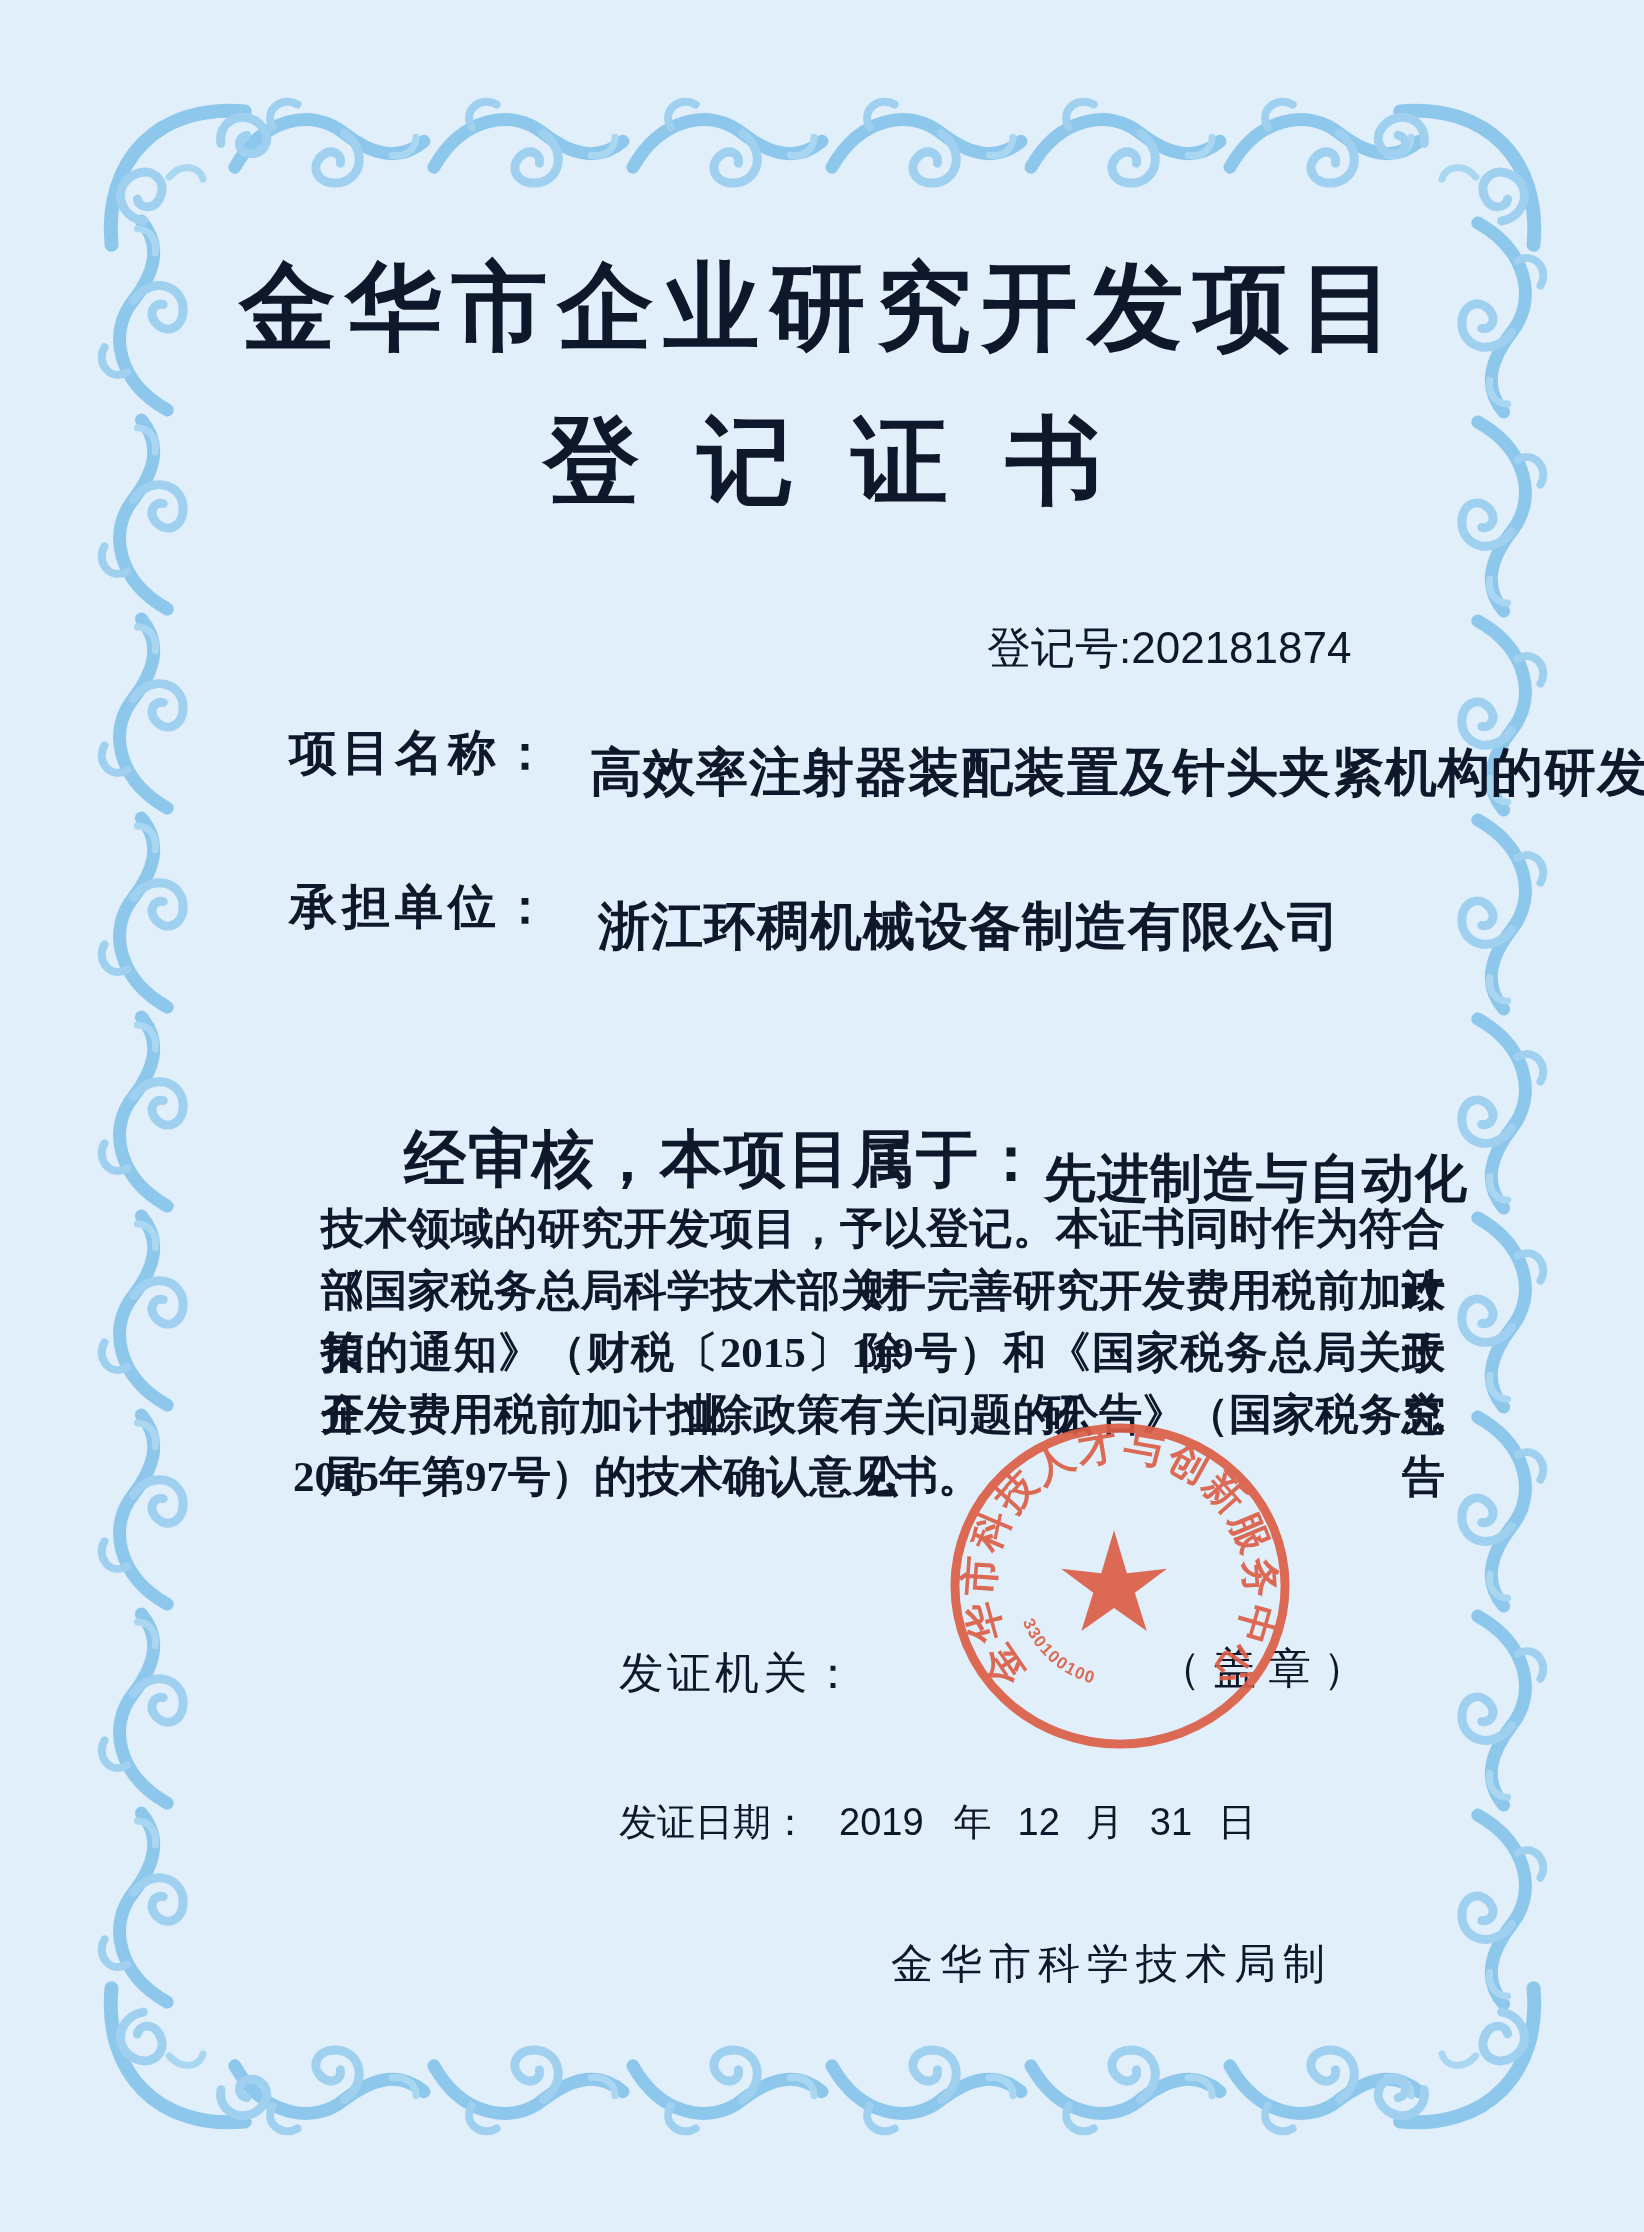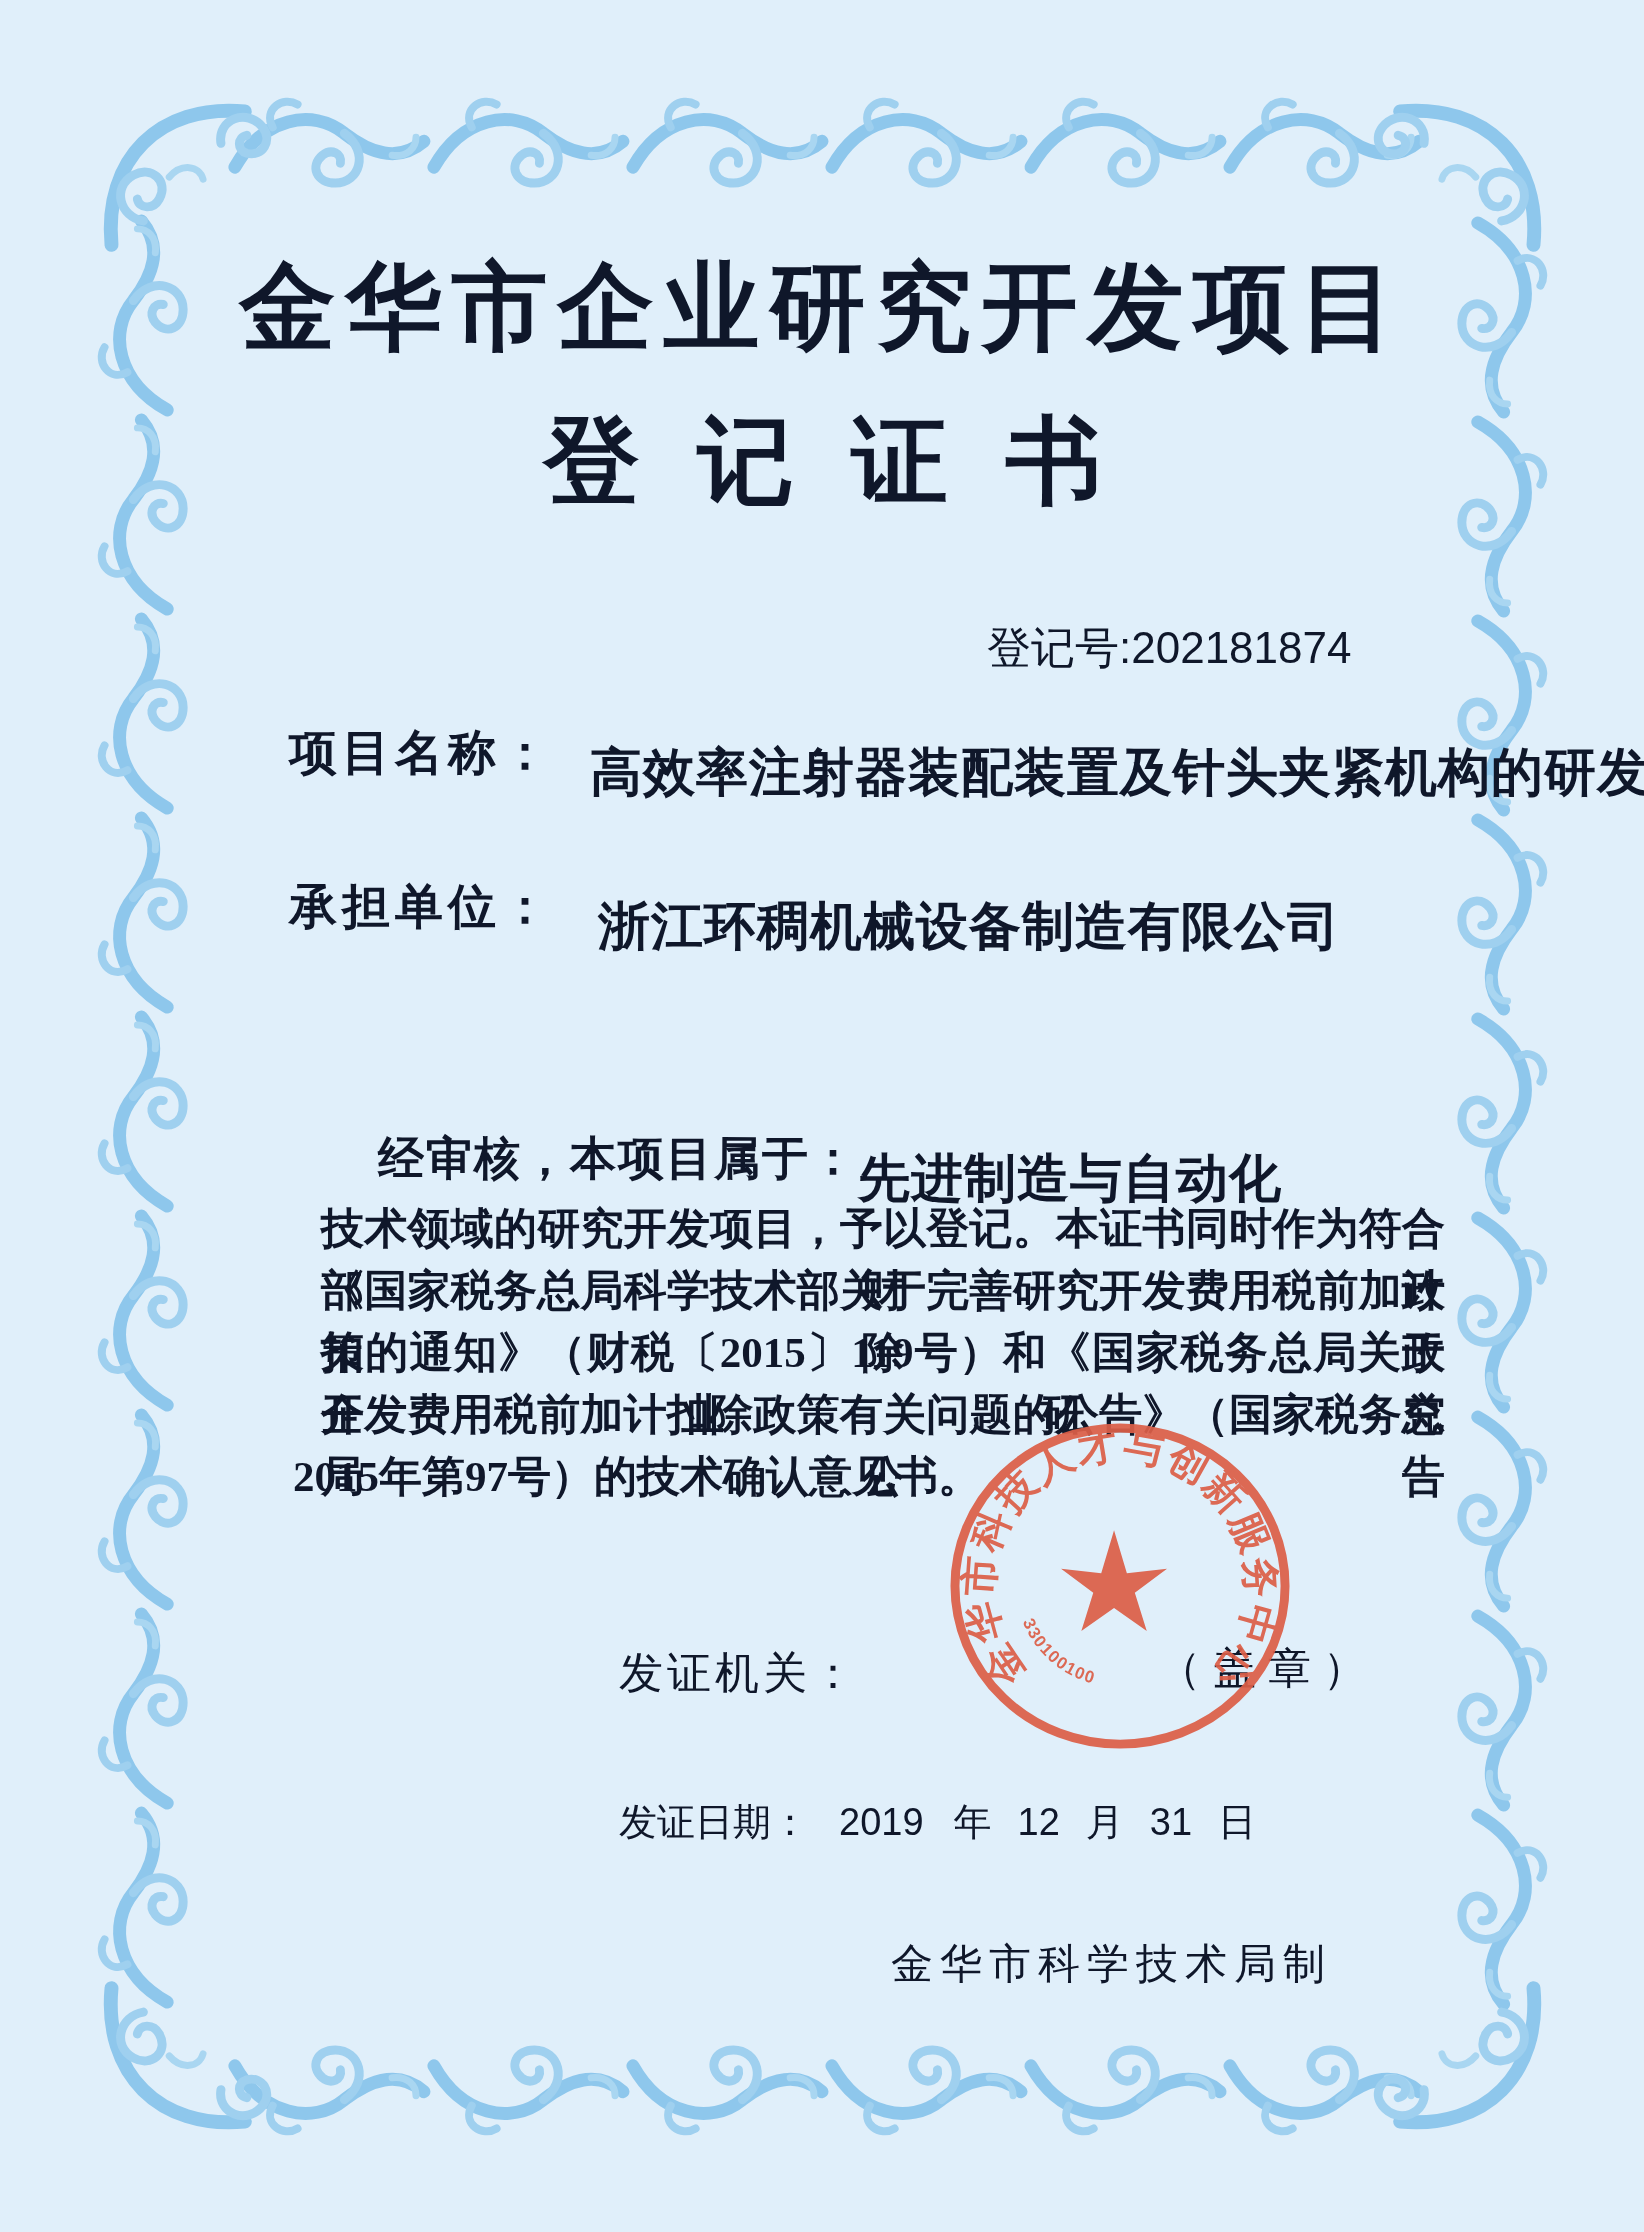--- a/index.html
+++ b/index.html
@@ -42,21 +42,21 @@
     font-family:"Liberation Serif","DejaVu Serif",serif;
   }
   .field-value{
     font-size:52px;font-weight:700;letter-spacing:1px;
     font-family:"Liberation Sans","DejaVu Sans",sans-serif;
     margin-top:40px;
   }
   .row-project{left:289px;top:698px;gap:36px;}
   .row-undertaker{left:289px;top:852px;gap:44px;}
   .row-category{left:378px;top:1104px;}
-  .row-category .field-label{font-size:46px;letter-spacing:2px;}
+  .row-category .field-label{font-size:62px;letter-spacing:2px;margin-left:26px;}
 
   .body-block{
     left:293px;top:1198px;width:1152px;
     z-index:2;position:absolute;
   }
   .body-line{
     font-size:43px;line-height:62px;height:62px;
     font-weight:600;
     text-align:justify;
     font-family:"Liberation Serif","DejaVu Serif",serif;

